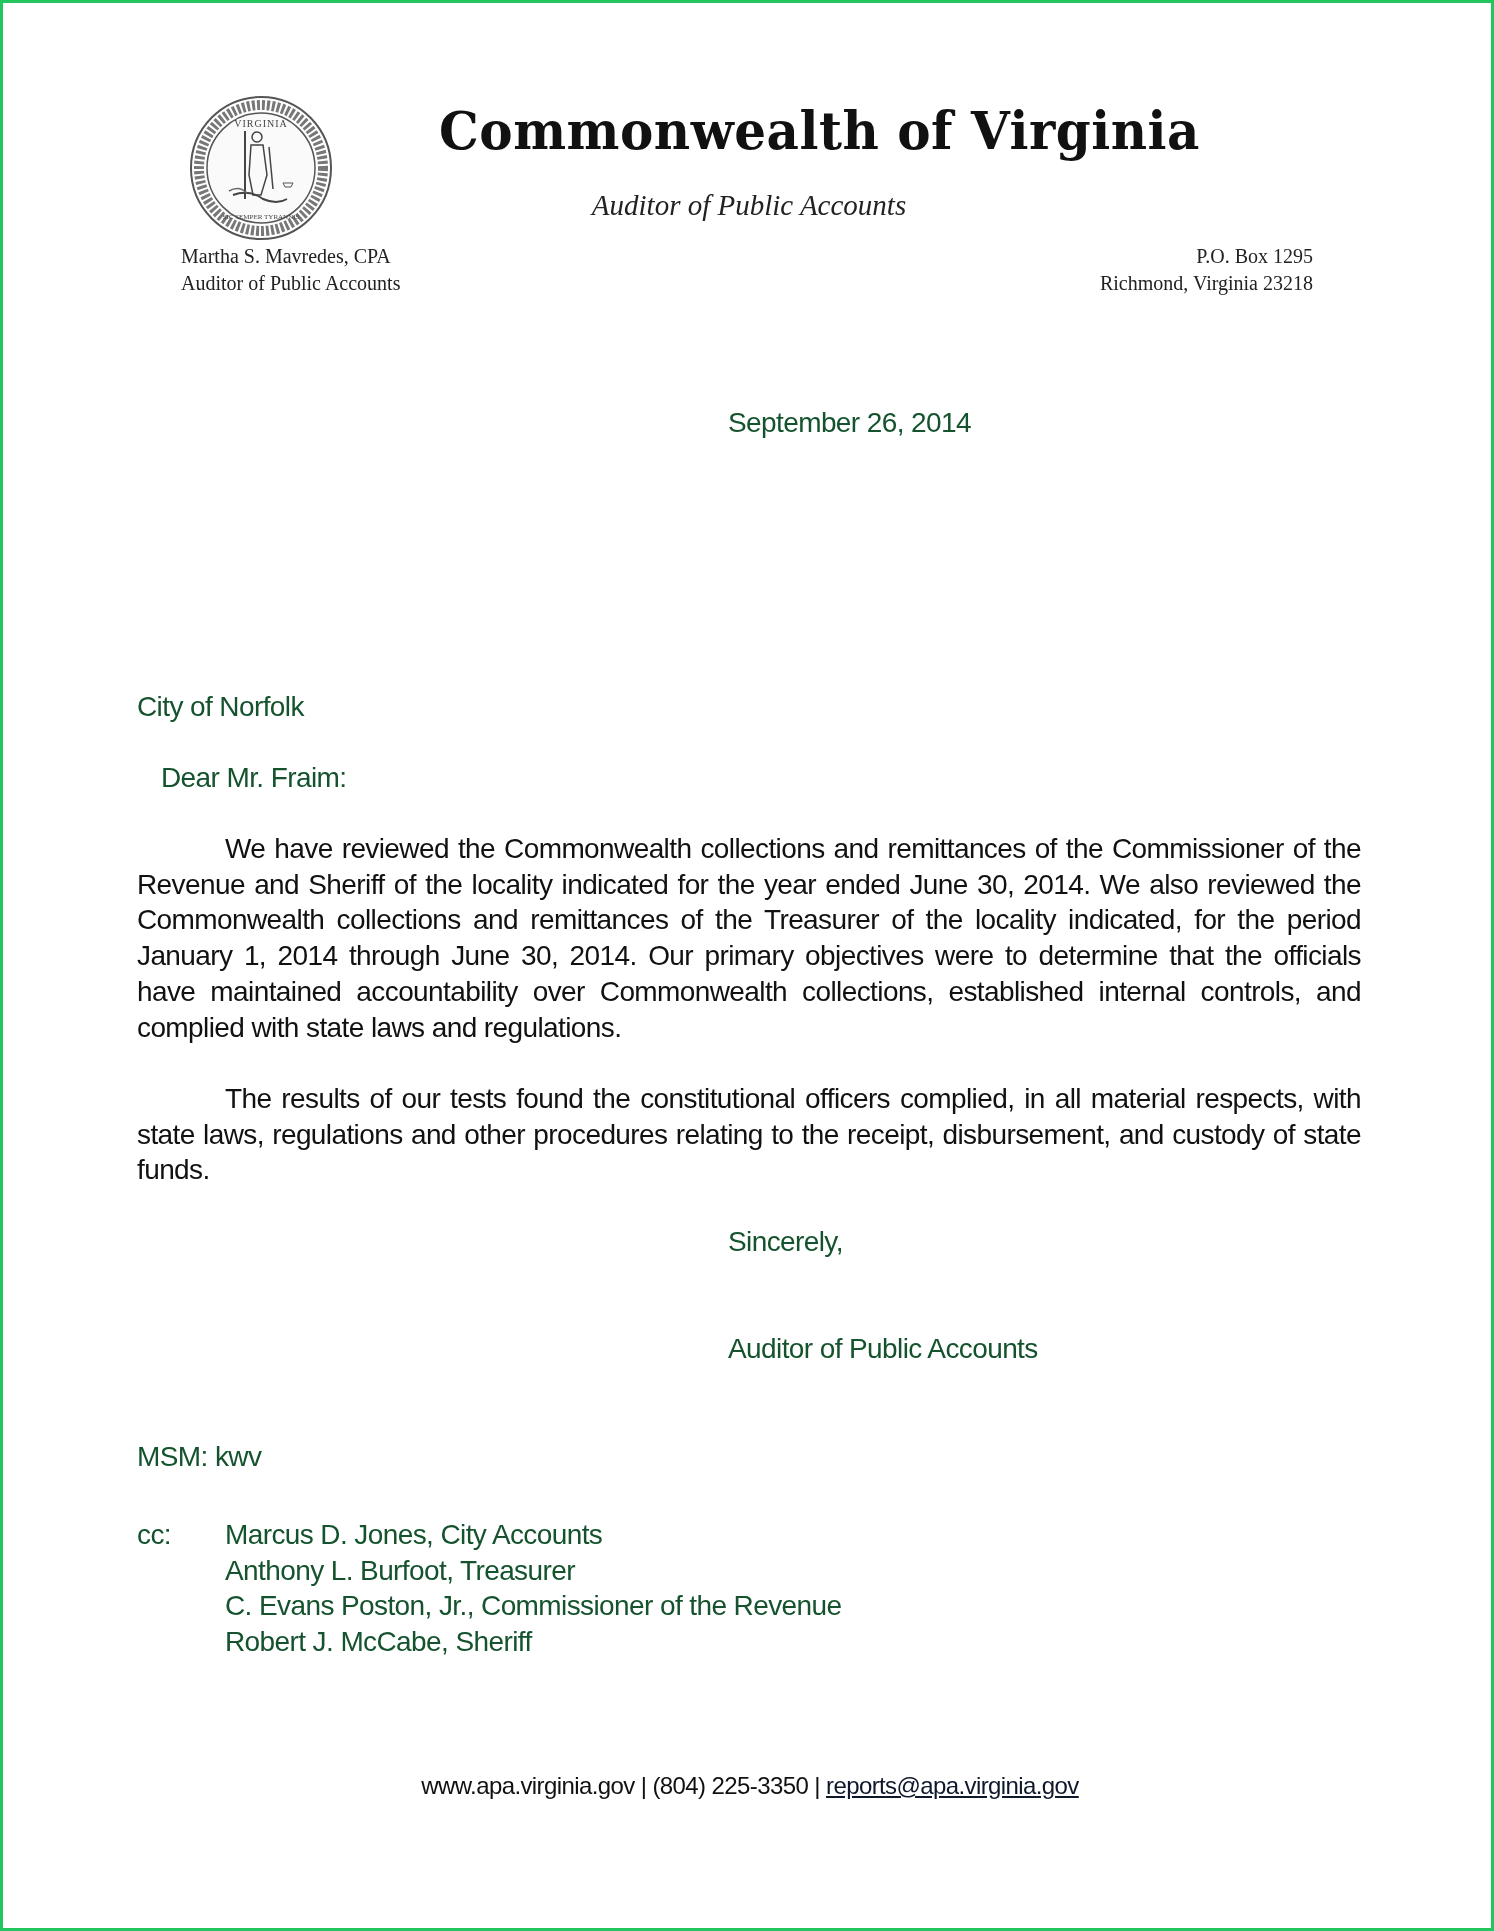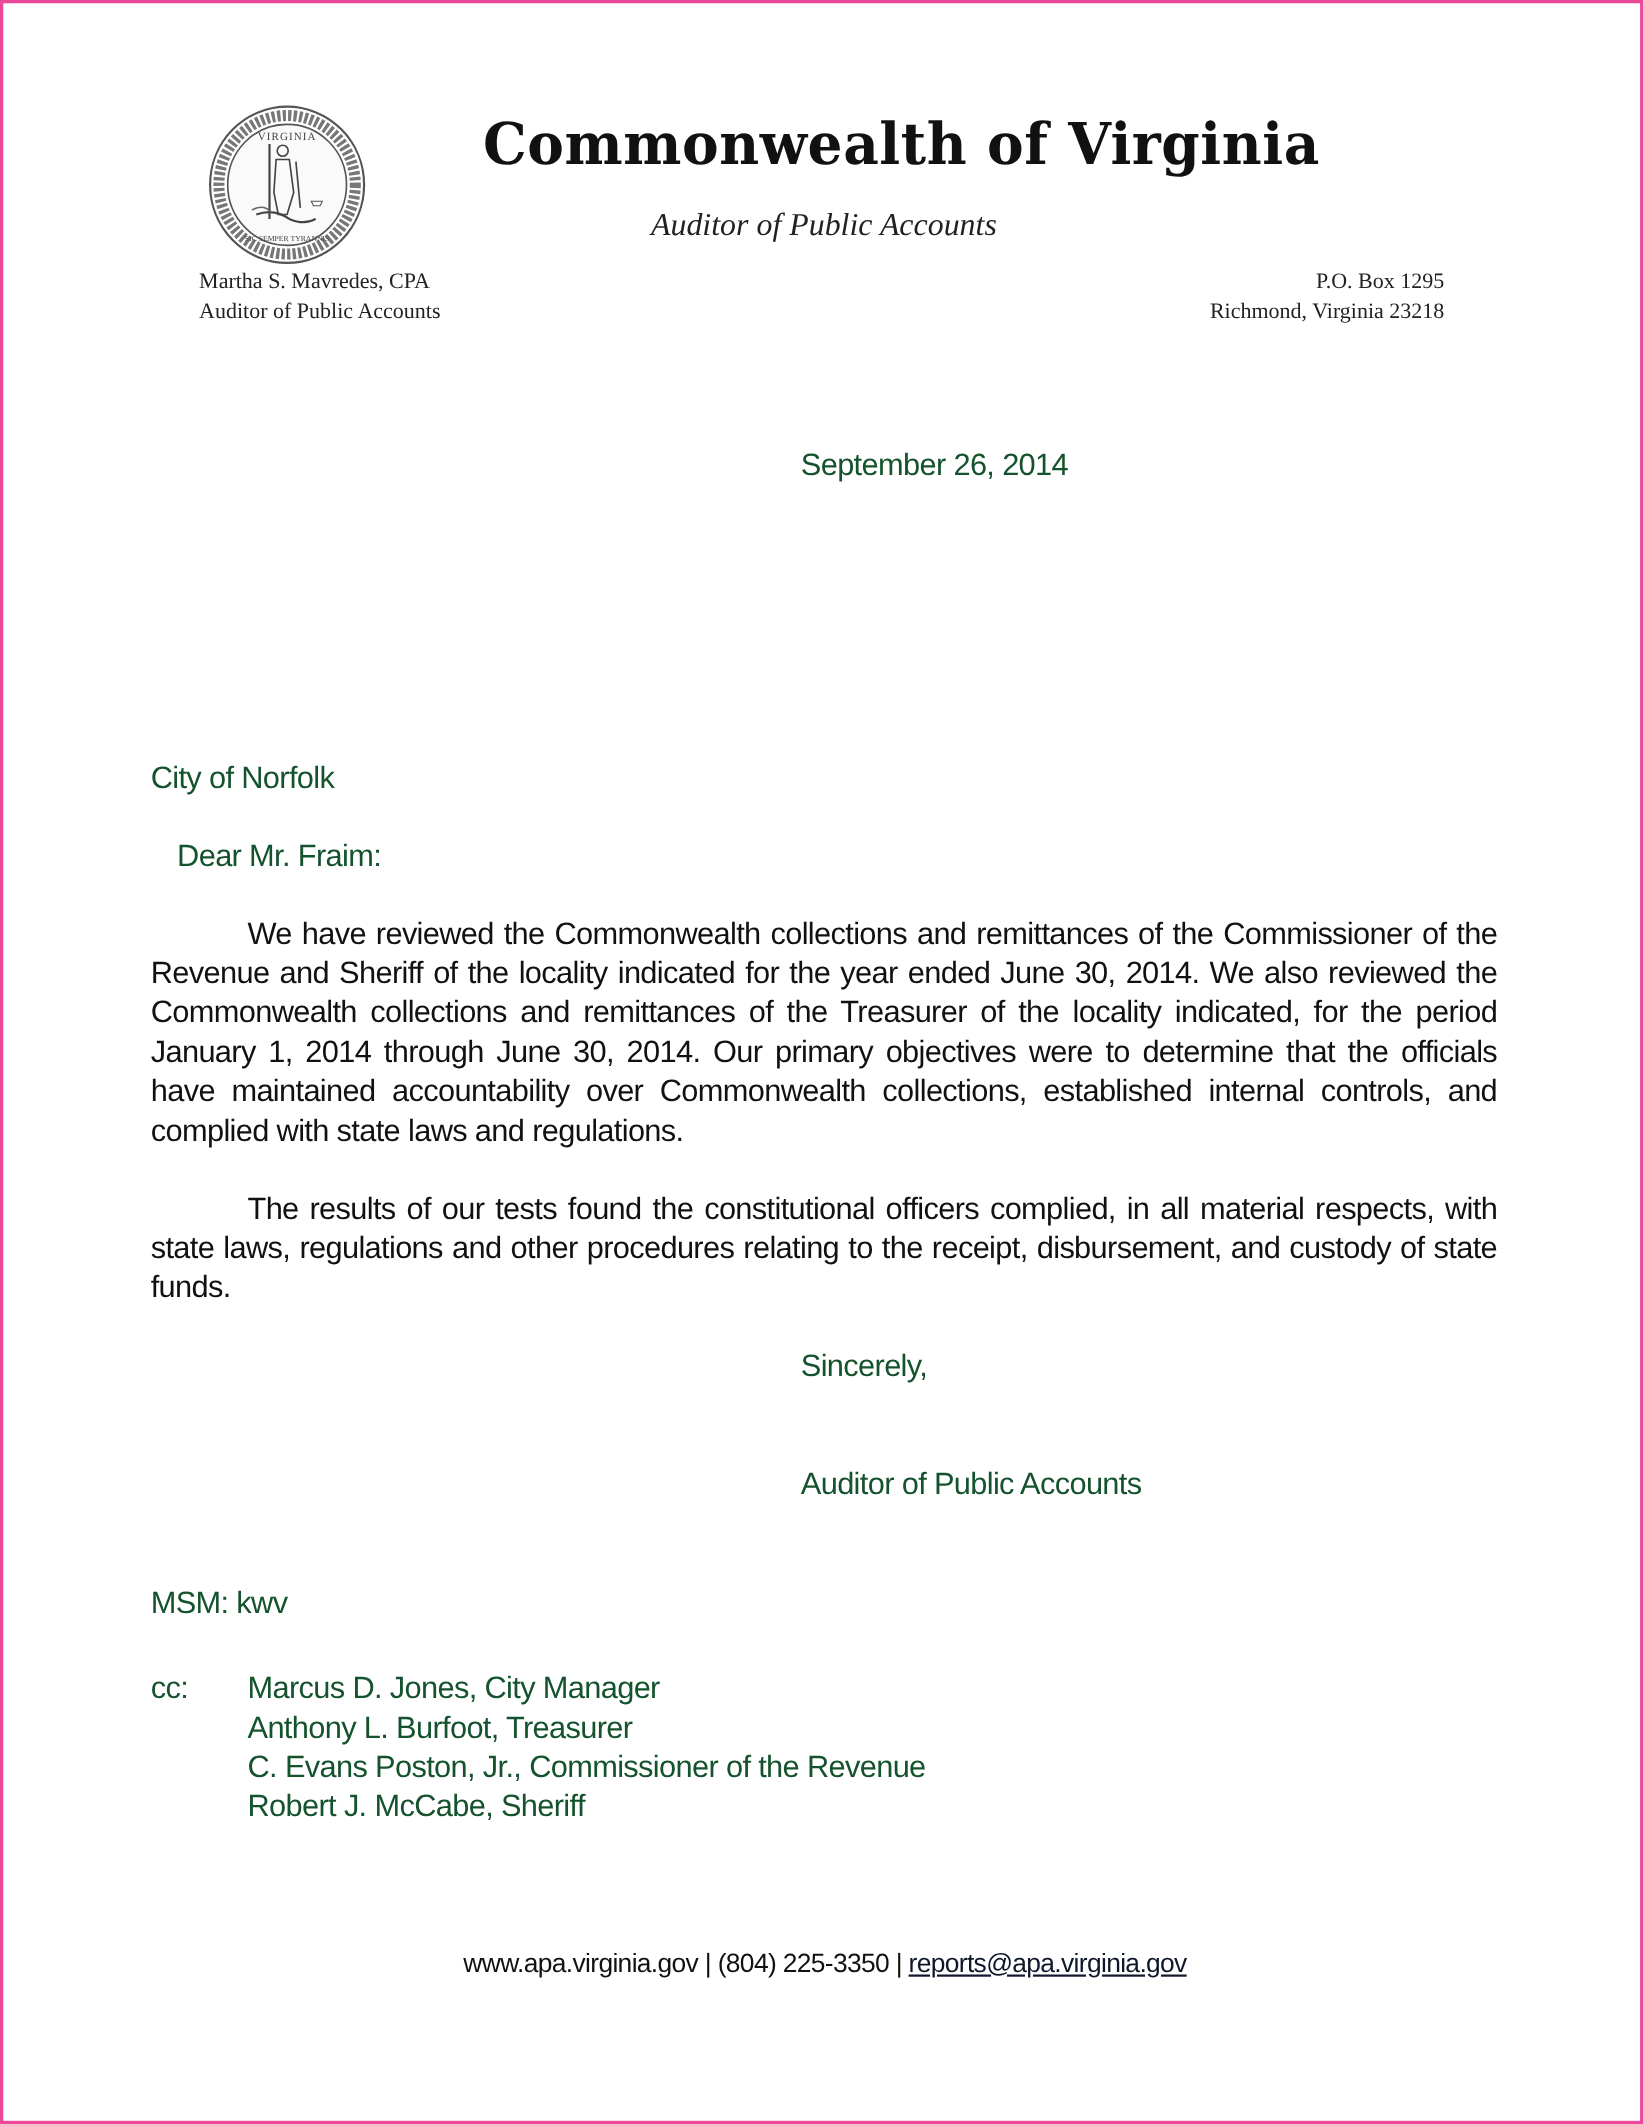--- a/index.html
+++ b/index.html
@@ -1,21 +1,21 @@
 <!DOCTYPE html>
 <html><head>
   <meta charset="utf-8">
   <style>
     html, body { margin: 0; padding: 0; background: #ffffff; }
     body { width: 1494px; height: 1931px; position: relative; overflow: hidden; }
     .page {
       position: absolute; left: 0; top: 0;
       width: 1494px; height: 1931px;
       box-sizing: border-box;
-      border: 3px solid #ec4899;
+      border: 3px solid #22c55e;
       background: #ffffff;
       color: #111111;
     }
     .serif { font-family: "Liberation Serif", "DejaVu Serif", serif; }
 
     
     .seal { position: absolute; left: 186px; top: 92px; width: 144px; height: 146px; }
     .lh-title {
       position: absolute; left: 436px; top: 98px; width: 620px;
       text-align: center;
@@ -114,21 +114,21 @@
 
   <p class="para p1" style="margin:0">We have reviewed the Commonwealth collections and remittances of the Commissioner of the Revenue and Sheriff of the locality indicated for the year ended June 30, 2014.  We also reviewed the Commonwealth collections and remittances of the Treasurer of the locality indicated, for the period January 1, 2014 through June 30, 2014.  Our primary objectives were to determine that the officials have maintained accountability over Commonwealth collections, established internal controls, and complied with state laws and regulations.</p>
   <p class="para p2" style="margin:0">The results of our tests found the constitutional officers complied, in all material respects, with state laws, regulations and other procedures relating to the receipt, disbursement, and custody of state funds.</p>
 
   <div class="txt sincerely">Sincerely,</div>
   <div class="txt signer">Auditor of Public Accounts</div>
   <div class="txt initials">MSM: kwv</div>
 
   <div class="txt cc-label">cc:</div>
   <div class="txt cc-list">
-    <span class="line">Marcus D. Jones, City Manager</span>
+    <span class="line">Marcus D. Jones, City Accounts</span>
     <span class="line">Anthony L. Burfoot, Treasurer</span>
     <span class="line">C. Evans Poston, Jr., Commissioner of the Revenue</span>
     <span class="line">Robert J. McCabe, Sheriff</span>
   </div>
 
   <div class="footer">
     <span>www.apa.virginia.gov</span>
     <span>|</span>
     <span>(804) 225-3350</span>
     <span>|</span>

